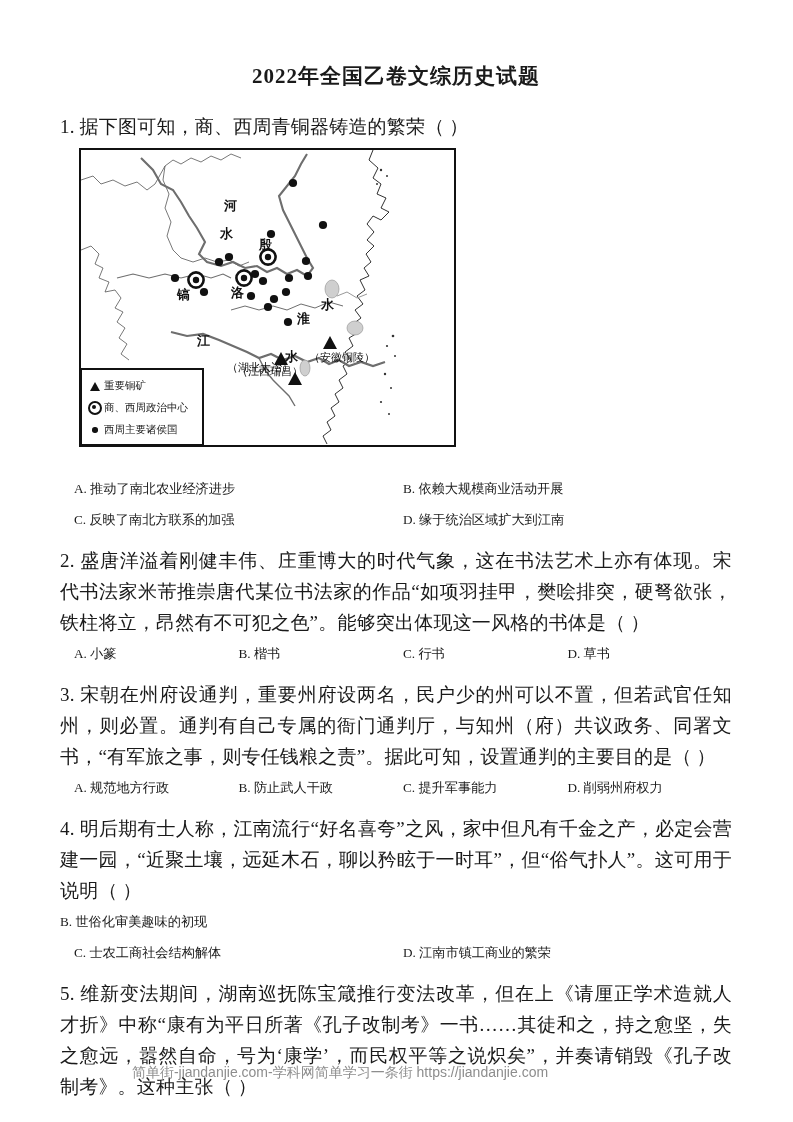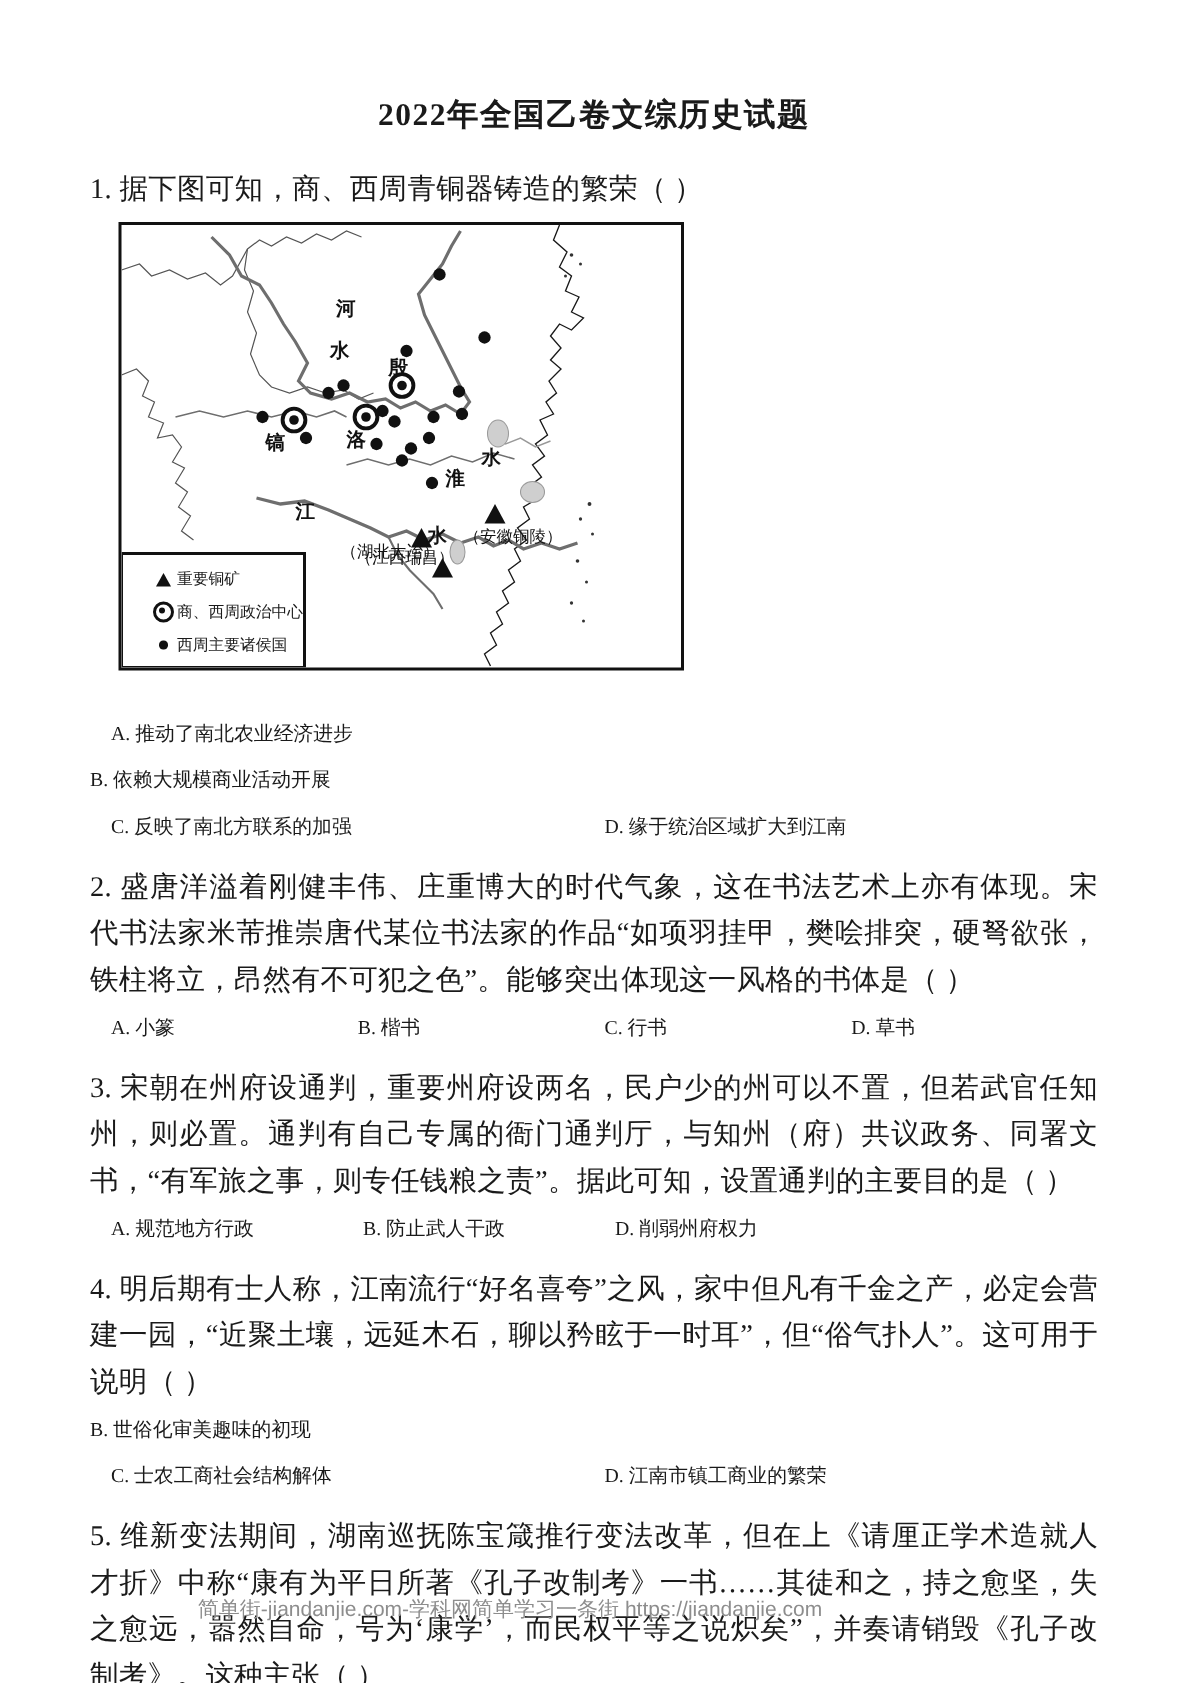--- a/index.html
+++ b/index.html
@@ -79,21 +79,21 @@
   .map-label.big { font-size: 13px; font-weight: bold; }
   .legend {
     position: absolute;
     left: -1px;
     bottom: -1px;
     width: 124px;
     height: 78px;
     border: 2px solid #111;
     background: #fff;
     box-sizing: border-box;
-    padding: 5px 4px 0 18px;
+    padding: 5px 4px 0 4px;
   }
   .legend-row {
     display: flex;
     align-items: center;
     height: 22px;
     font-size: 10.5px;
     white-space: nowrap;
   }
   .legend-sym {
     width: 18px;
@@ -258,41 +258,42 @@
       </div>
       <div class="legend-row">
         <span class="legend-sym">
             <i class="sym-dot"></i>
           </span>
         <span>西周主要诸侯国</span>
       </div>
     </div>
   </div>
 
-  <div class="opts-2col" style="margin-top:26px;flex-direction:column;">
+  <div class="opts-2col" style="margin-top:26px;">
     <div class="opt-indent">A. 推动了南北农业经济进步</div>
     <div>B. 依赖大规模商业活动开展</div>
   </div>
   <div class="opts-2col">
     <div class="opt-indent">C. 反映了南北方联系的加强</div>
     <div>D. 缘于统治区域扩大到江南</div>
   </div>
 
   <p class="qtext q-block">2. 盛唐洋溢着刚健丰伟、庄重博大的时代气象，这在书法艺术上亦有体现。宋代书法家米芾推崇唐代某位书法家的作品“如项羽挂甲，樊哙排突，硬弩欲张，铁柱将立，昂然有不可犯之色”。能够突出体现这一风格的书体是（        ）</p>
   <div class="opts-4col">
     <div class="opt-indent">A. 小篆</div>
     <div>B. 楷书</div>
     <div>C. 行书</div>
     <div>D. 草书</div>
   </div>
 
   <p class="qtext q-block">3. 宋朝在州府设通判，重要州府设两名，民户少的州可以不置，但若武官任知州，则必置。通判有自己专属的衙门通判厅，与知州（府）共议政务、同署文书，“有军旅之事，则专任钱粮之责”。据此可知，设置通判的主要目的是（        ）</p>
   <div class="opts-4col">
     <div class="opt-indent">A. 规范地方行政</div>
     <div>B. 防止武人干政</div>
+    <div>C. 提升军事能力</div>
     <div>D. 削弱州府权力</div>
   </div>
 
   <p class="qtext q-block">4. 明后期有士人称，江南流行“好名喜夸”之风，家中但凡有千金之产，必定会营建一园，“近聚土壤，远延木石，聊以矜眩于一时耳”，但“俗气扑人”。这可用于说明（        ）</p>
   <div class="opts-2col">
     <div>B. 世俗化审美趣味的初现</div>
   </div>
   <div class="opts-2col">
     <div class="opt-indent">C. 士农工商社会结构解体</div>
     <div>D. 江南市镇工商业的繁荣</div>

